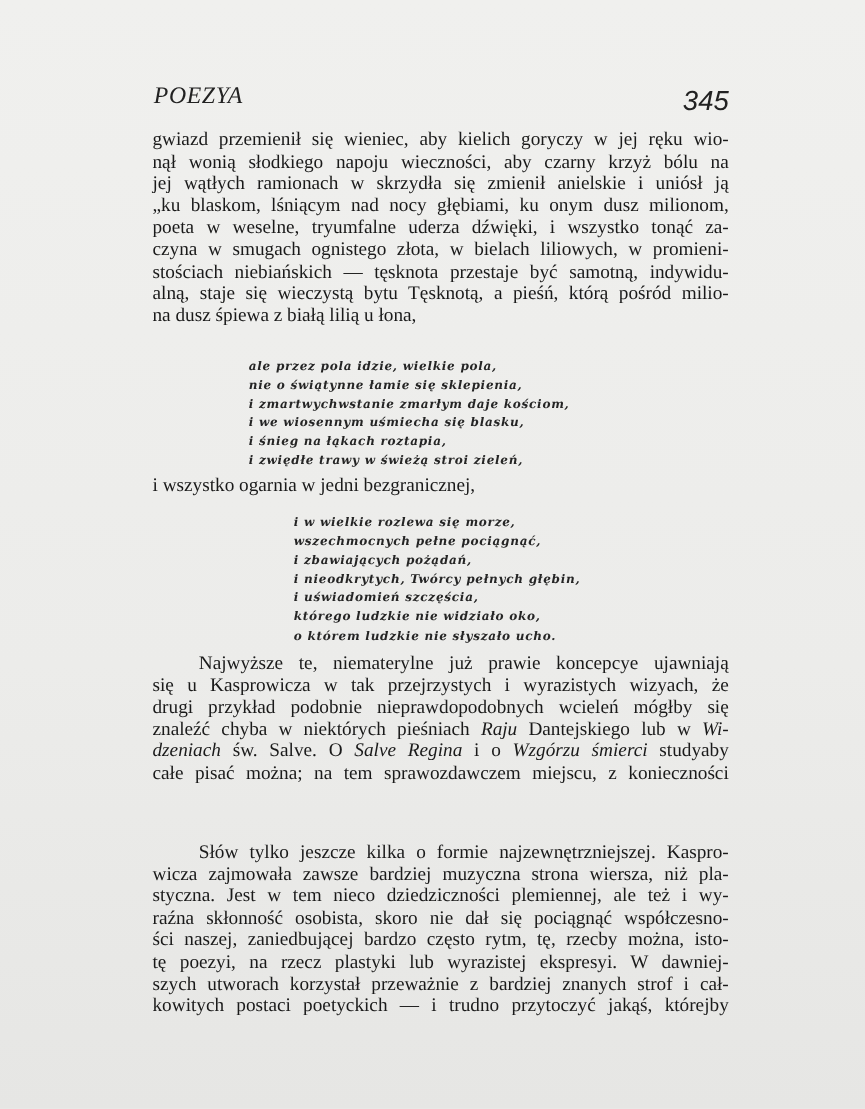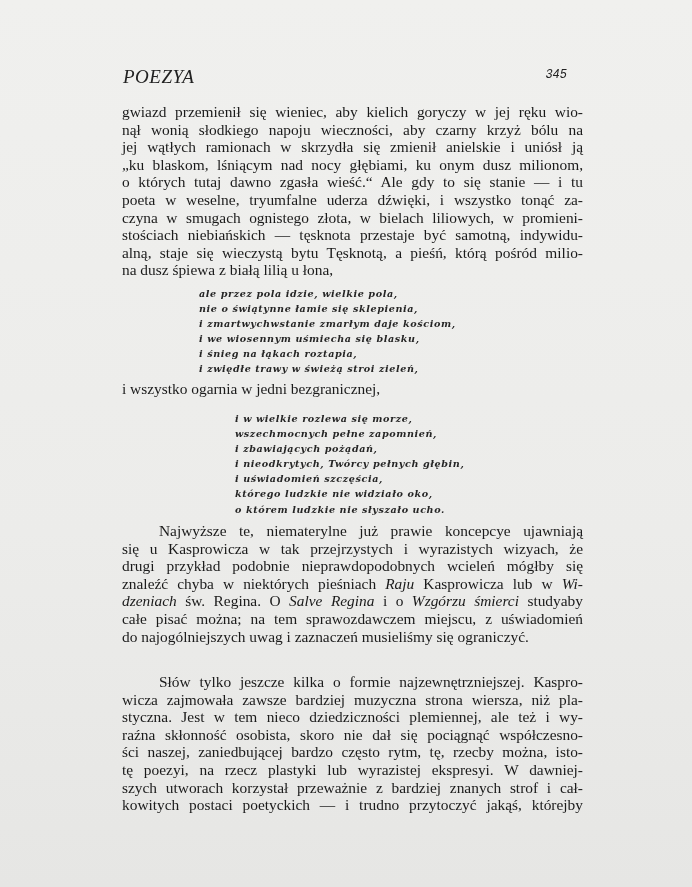--- a/index.html
+++ b/index.html
@@ -18,23 +18,23 @@
     .header {
       position: absolute; left: 123px; top: 64px; width: 460px; height: 30px;
     }
     .running-title {
       position: absolute; left: 0; top: 2px;
       font-family: "Liberation Serif", serif;
       font-style: italic; font-size: 19px; letter-spacing: 0.5px;
       color: #222;
     }
     .page-number {
-      position: absolute; right: 16px; top: 4px;
-      font-family: Liberation Mono, monospace;
-      font-style: italic; font-size: 12px; color: #222;
+      position: absolute; right: 0; top: 4px;
+      font-family: Liberation Sans, sans-serif;
+      font-style: italic; font-size: 22px; color: #222;
     }
     .body-text {
       position: absolute; left: 122px; width: 461px;
       font-family: "Liberation Serif", serif;
       font-size: 15.4px; line-height: 17.6px;
       color: #1a1a1a;
     }
     .line {
       display: block; white-space: nowrap;
       text-align: justify; text-align-last: justify;
@@ -60,21 +60,20 @@
   <div class="header">
     <span class="running-title">POEZYA</span>
     <span class="page-number">345</span>
   </div>
 
   <div class="body-text" style="top:103px;">
     <span class="line">gwiazd przemienił się wieniec, aby kielich goryczy w jej ręku wio-</span>
     <span class="line">nął wonią słodkiego napoju wieczności, aby czarny krzyż bólu na</span>
     <span class="line">jej wątłych ramionach w skrzydła się zmienił anielskie i uniósł ją</span>
     <span class="line">„ku blaskom, lśniącym nad nocy głębiami, ku onym dusz milionom,</span>
-    <span class="line">o których tutaj dawno zgasła wieść.“ Ale gdy to się stanie — i tu</span>
     <span class="line">poeta w weselne, tryumfalne uderza dźwięki, i wszystko tonąć za-</span>
     <span class="line">czyna w smugach ognistego złota, w bielach liliowych, w promieni-</span>
     <span class="line">stościach niebiańskich — tęsknota przestaje być samotną, indywidu-</span>
     <span class="line">alną, staje się wieczystą bytu Tęsknotą, a pieśń, którą pośród milio-</span>
     <span class="line last">na dusz śpiewa z białą lilią u łona,</span>
   </div>
 
   <div class="verse" style="top:286px;">
     <span class="vline">ale przez pola idzie, wielkie pola,</span>
     <span class="vline">nie o świątynne łamie się sklepienia,</span>
@@ -83,36 +82,35 @@
     <span class="vline">i śnieg na łąkach roztapia,</span>
     <span class="vline">i zwiędłe trawy w świeżą stroi zieleń,</span>
   </div>
 
   <div class="body-text" style="top:380px;">
     <span class="line last">i wszystko ogarnia w jedni bezgranicznej,</span>
   </div>
 
   <div class="verse" style="top:411px;margin-left:36px;">
     <span class="vline">i w wielkie rozlewa się morze,</span>
-    <span class="vline">wszechmocnych pełne zapomnień,</span>
+    <span class="vline">wszechmocnych pełne pociągnąć,</span>
     <span class="vline">i zbawiających pożądań,</span>
     <span class="vline">i nieodkrytych, Twórcy pełnych głębin,</span>
     <span class="vline">i uświadomień szczęścia,</span>
     <span class="vline">którego ludzkie nie widziało oko,</span>
     <span class="vline">o którem ludzkie nie słyszało ucho.</span>
   </div>
 
   <div class="body-text" style="top:522px;">
     <span class="line indent">Najwyższe te, niematerylne już prawie koncepcye ujawniają</span>
     <span class="line">się u Kasprowicza w tak przejrzystych i wyrazistych wizyach, że</span>
     <span class="line">drugi przykład podobnie nieprawdopodobnych wcieleń mógłby się</span>
-    <span class="line"><span>znaleźć chyba w niektórych pieśniach </span><em class="it">Raju</em><span> Kasprowicza lub w </span><em class="it">Wi-</em></span>
-    <span class="line"><em class="it">dzeniach</em><span> św. Regina. O </span><em class="it">Salve Regina</em><span> i o </span><em class="it">Wzgórzu śmierci</em><span> studyaby</span></span>
-    <span class="line">całe pisać można; na tem sprawozdawczem miejscu, z uświadomień</span>
-    <span class="line last">do najogólniejszych uwag i zaznaczeń musieliśmy się ograniczyć.</span>
+    <span class="line"><span>znaleźć chyba w niektórych pieśniach </span><em class="it">Raju</em><span> Dantejskiego lub w </span><em class="it">Wi-</em></span>
+    <span class="line"><em class="it">dzeniach</em><span> św. Salve. O </span><em class="it">Salve Regina</em><span> i o </span><em class="it">Wzgórzu śmierci</em><span> studyaby</span></span>
+    <span class="line">całe pisać można; na tem sprawozdawczem miejscu, z konieczności</span>
   </div>
 
   <div class="body-text" style="top:673px;">
     <span class="line indent">Słów tylko jeszcze kilka o formie najzewnętrzniejszej. Kaspro-</span>
     <span class="line">wicza zajmowała zawsze bardziej muzyczna strona wiersza, niż pla-</span>
     <span class="line">styczna. Jest w tem nieco dziedziczności plemiennej, ale też i wy-</span>
     <span class="line">raźna skłonność osobista, skoro nie dał się pociągnąć współczesno-</span>
     <span class="line">ści naszej, zaniedbującej bardzo często rytm, tę, rzecby można, isto-</span>
     <span class="line">tę poezyi, na rzecz plastyki lub wyrazistej ekspresyi. W dawniej-</span>
     <span class="line">szych utworach korzystał przeważnie z bardziej znanych strof i cał-</span>

